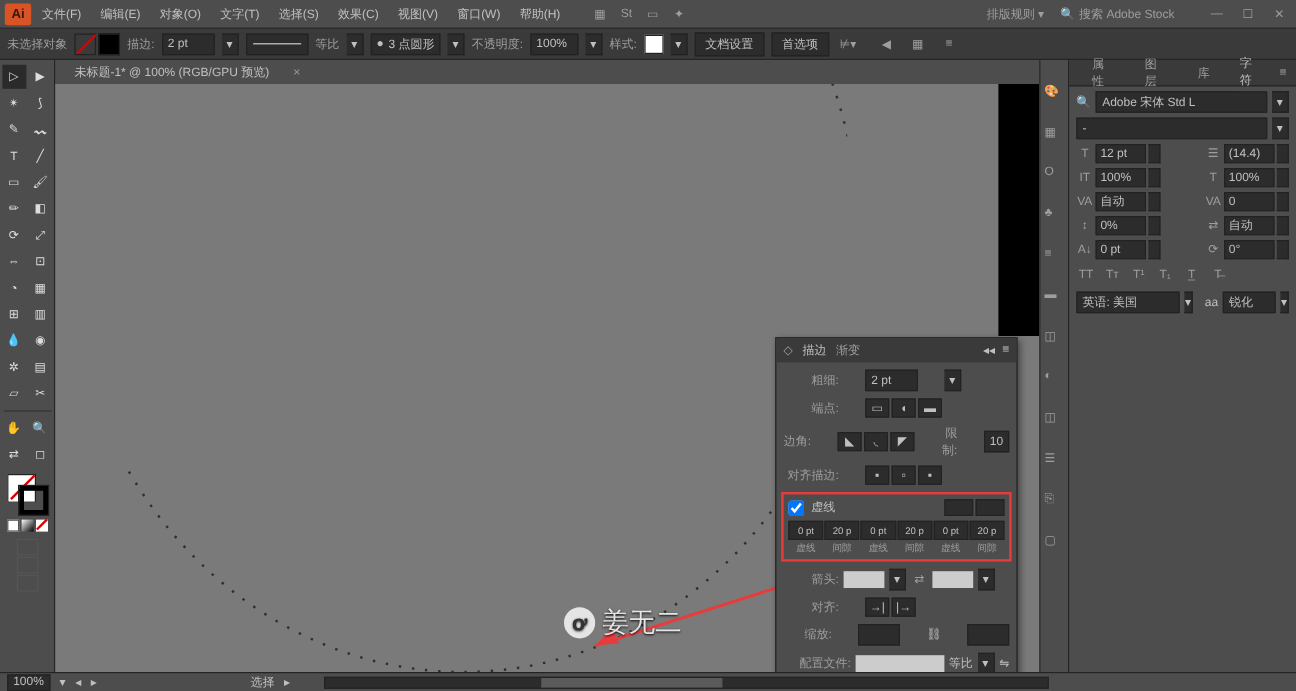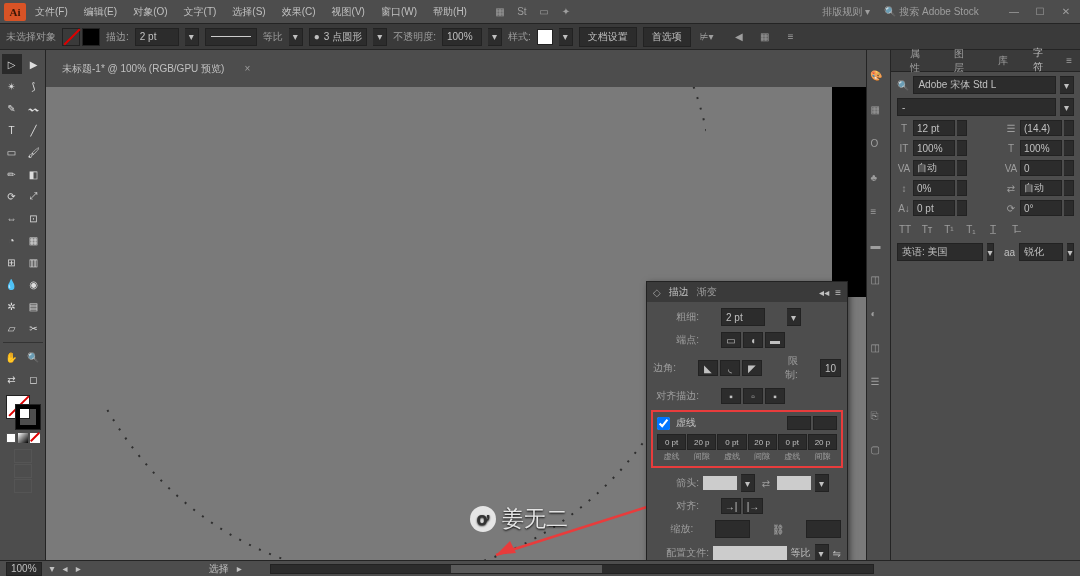--- a/index.html
+++ b/index.html
@@ -4,21 +4,21 @@
 <style>
   :root{
     --bg:#4d4d4d; --bg-dark:#3a3a3a; --bg-darker:#2c2c2c; --bg-light:#5a5a5a;
     --text:#c0c0c0; --text-dim:#9e9e9e; --accent:#d85326; --border:#242424;
     --red:#e83c3c; --blue:#5f8fbc;
   }
   *{box-sizing:border-box;font-family:"Microsoft YaHei",Arial,sans-serif;font-size:10px;}
   body{margin:0;width:1080px;height:576px;background:var(--bg);color:var(--text);overflow:hidden;position:relative;}
   
   .menubar{height:24px;background:var(--bg);display:flex;align-items:center;padding:0 4px;gap:2px;border-bottom:1px solid var(--border);}
-  .ai-logo{width:22px;height:18px;background:var(--accent);color:#3a1606;display:flex;align-items:center;justify-content:center;font-weight:bold;font-size:11px;border-radius:2px;font-family:Liberation Serif, serif;}
+  .ai-logo{width:22px;height:18px;background:var(--accent);color:#3a1606;display:flex;align-items:center;justify-content:center;font-weight:bold;font-size:11px;border-radius:2px;}
   .menu-item{padding:3px 7px;color:var(--text);cursor:default;}
   .menubar .spacer{flex:1;}
   .top-icon{width:20px;height:16px;display:flex;align-items:center;justify-content:center;color:var(--text-dim);}
   .workspace-sel{padding:2px 6px;color:var(--text-dim);}
   .search-stock{padding:2px 6px;color:var(--text-dim);width:120px;}
   .win-ctrl{width:20px;height:16px;display:flex;align-items:center;justify-content:center;color:var(--text-dim);margin-left:4px;}
   
   .controlbar{height:26px;background:var(--bg-dark);display:flex;align-items:center;padding:0 6px;gap:6px;border-bottom:1px solid var(--border);}
   .cb-label{color:var(--text-dim);}
   .swatch-pair{display:flex;gap:2px;}
@@ -44,21 +44,21 @@
   .color-box .stroke{position:absolute;right:0;bottom:0;width:24px;height:24px;background:transparent;border:4px solid #000;box-shadow:0 0 0 1px #222;}
   .mini-swatches{display:flex;gap:2px;margin-top:2px;}
   .mini-swatches div{width:10px;height:10px;}
   .ms1{background:#fff;border:1px solid #555;}
   .ms2{background:linear-gradient(135deg,#fff,#000);}
   .ms3{background:#fff;position:relative;}
   .ms3::after{content:"";position:absolute;left:-1px;top:3px;width:12px;height:2px;background:#d00;transform:rotate(-45deg);}
   .view-modes{display:flex;flex-direction:column;gap:1px;margin-top:4px;}
   .view-modes div{width:18px;height:14px;border:1px solid #555;}
   .canvas-wrap{flex:1;display:flex;flex-direction:column;background:#2c2c2c;position:relative;}
-  .doc-tab{height:37px;background:var(--bg);display:flex;align-items:center;padding:0 8px;gap:12px;}
+  .doc-tab{height:20px;background:var(--bg);display:flex;align-items:center;padding:0 8px;gap:12px;}
   .doc-tab .tab{color:var(--text);padding:4px 8px;}
   .doc-tab .close{color:var(--text-dim);}
   .canvas{flex:1;background:#7a7a7a;position:relative;overflow:hidden;}
   .canvas-black{position:absolute;right:0;top:0;width:34px;height:210px;background:#000;}
   .arc{position:absolute;left:60px;top:0;width:600px;height:520px;}
   .char-panel{width:190px;background:var(--bg);border-left:1px solid var(--border);display:flex;flex-direction:column;}
   .panel-tabs{height:22px;display:flex;align-items:center;background:var(--bg-dark);border-bottom:1px solid var(--border);padding:0 4px;gap:6px;}
   .panel-tabs .pt{color:var(--text-dim);padding:2px 4px;margin-left:11px;}
   .panel-tabs .pt.active{color:var(--text);border-bottom:1px solid #999;}
   .panel-body{padding:4px 6px;display:flex;flex-direction:column;gap:4px;}

